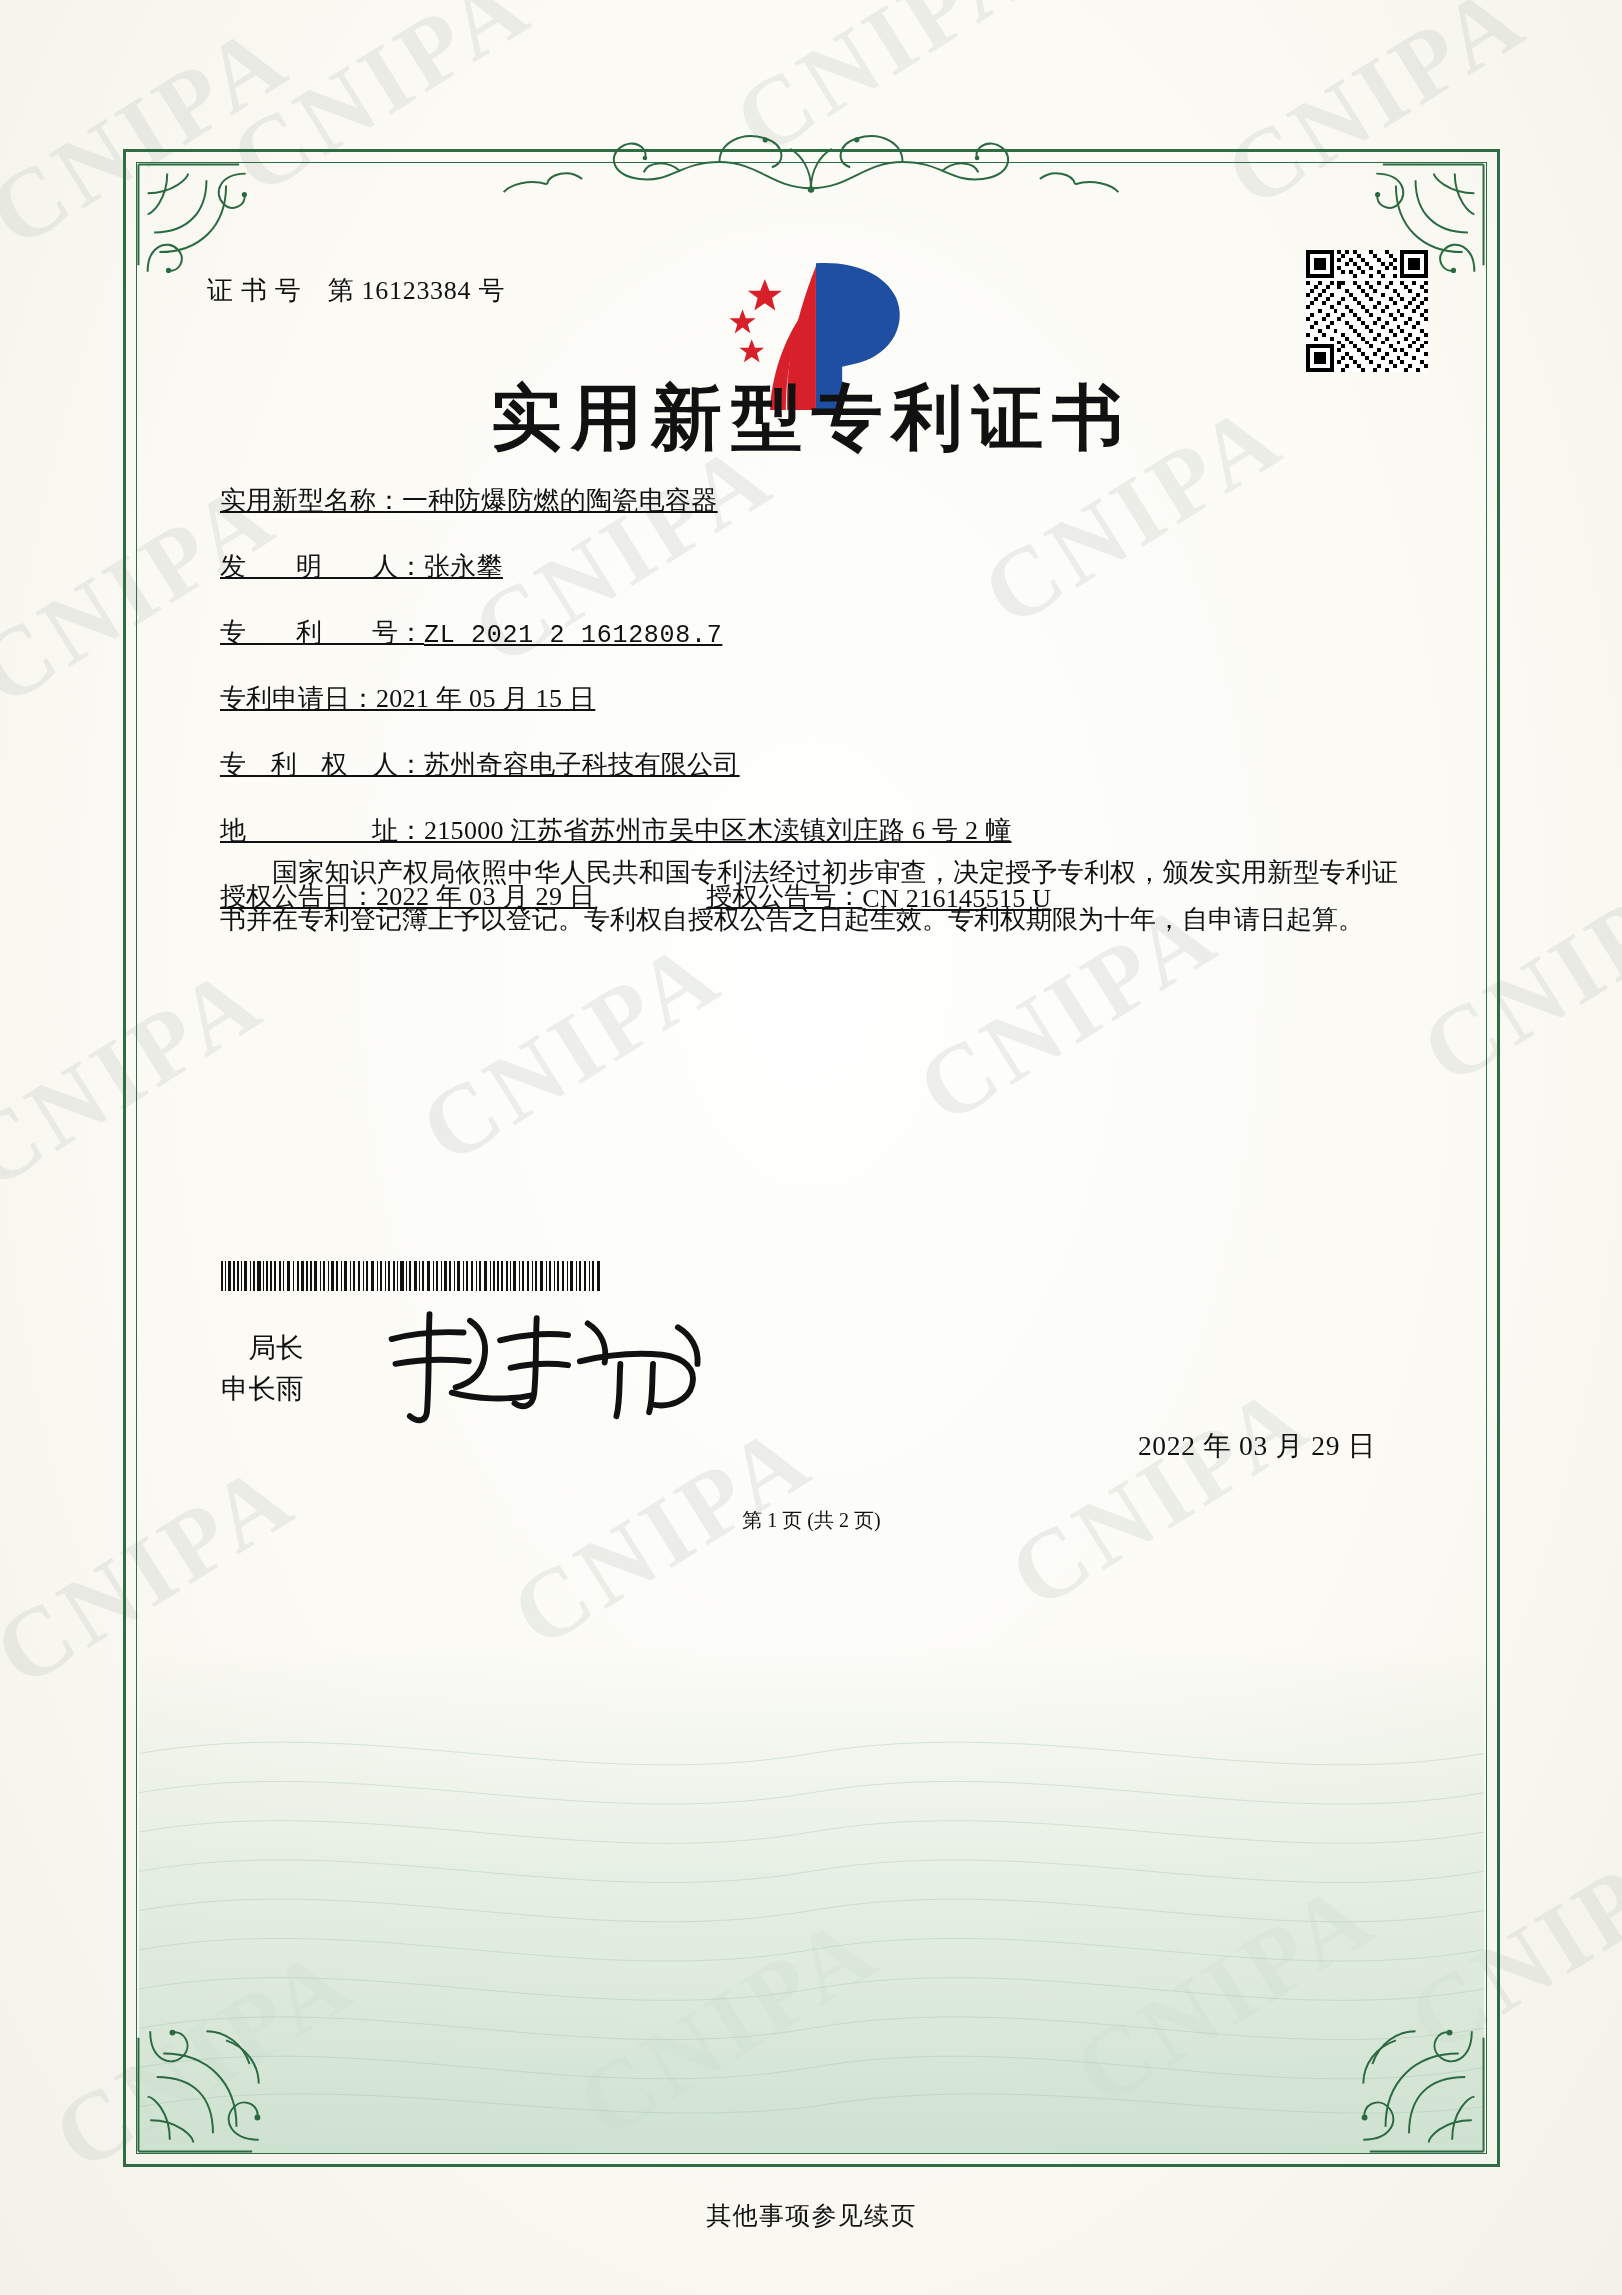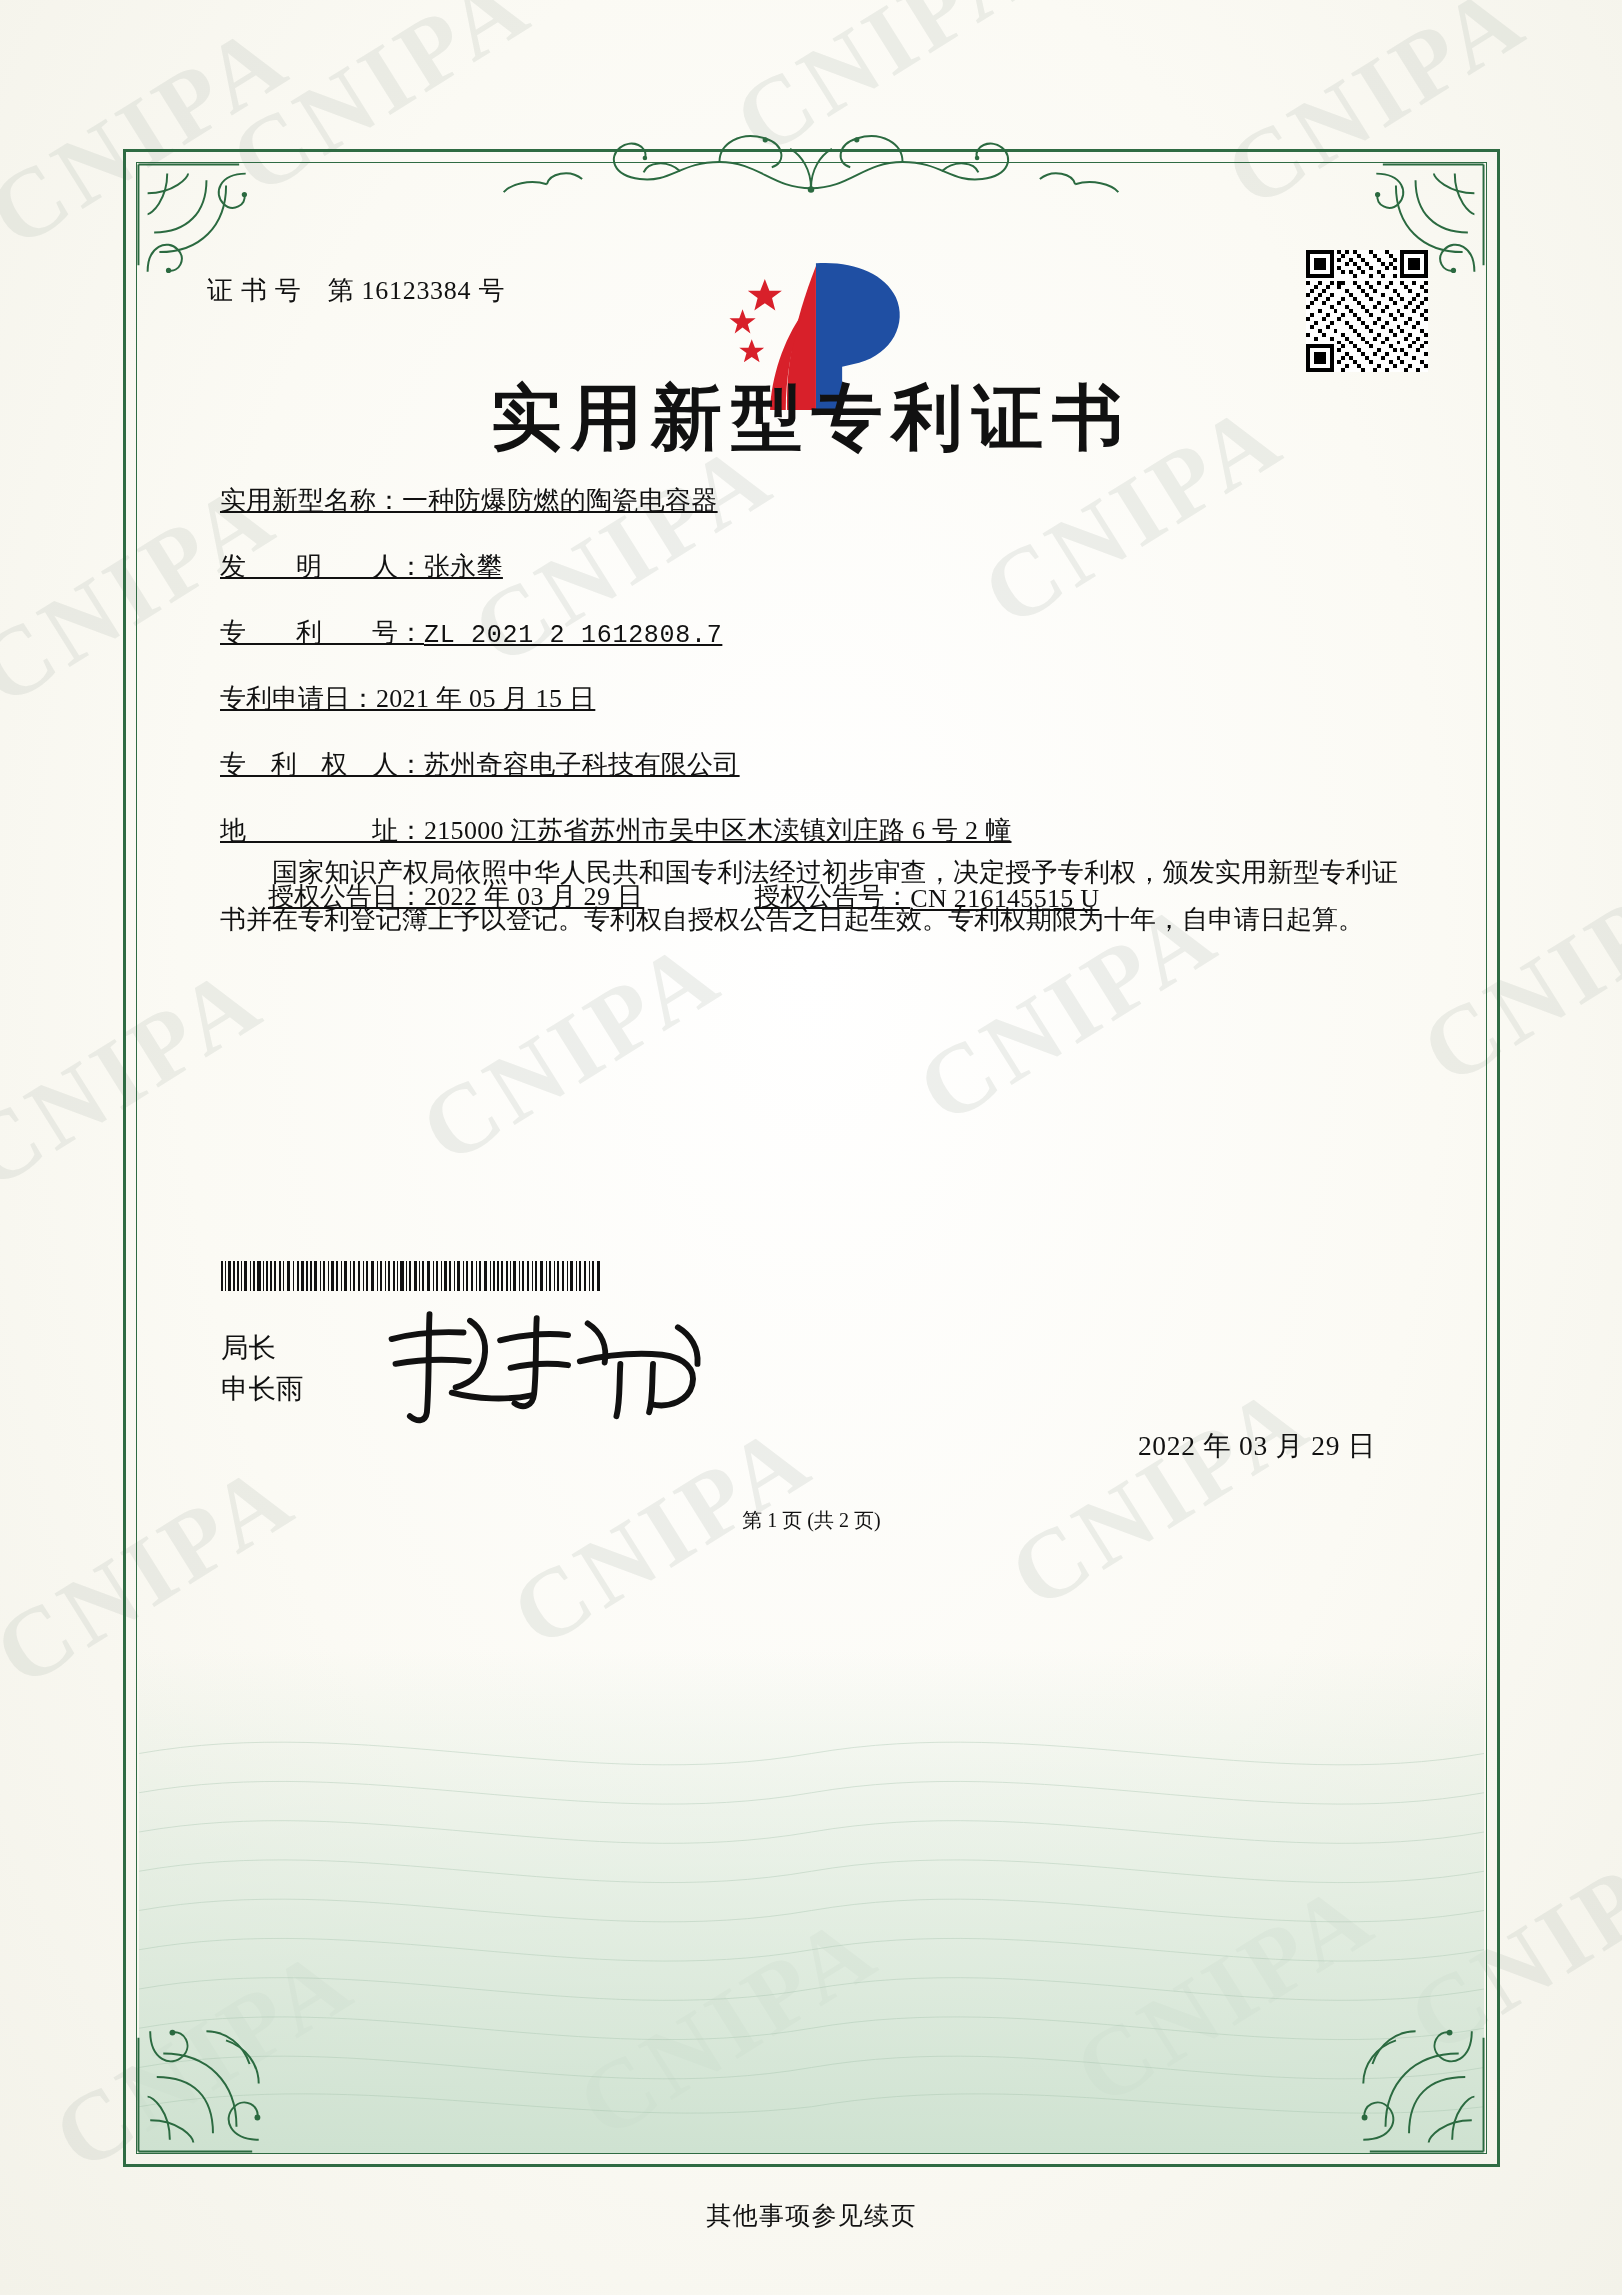--- a/index.html
+++ b/index.html
@@ -188,20 +188,21 @@
     width: 386px;
   }
 
   .sig-label {
     position: absolute;
     left: 98px;
     top: 1178px;
     font-size: 27.5px;
     line-height: 41px;
     color: #111;
+    text-align: right;
   }
 
   .signature {
     position: absolute;
     left: 249px;
     top: 1152px;
     width: 366px;
     height: 131px;
   }
 
@@ -665,21 +666,21 @@
         <span>：</span>
         <span class="field-value">苏州奇容电子科技有限公司</span>
       </div>
 
       <div class="field-row">
         <span class="field-label lbl-spread" style="width:178px">地址</span>
         <span>：</span>
         <span class="field-value">215000 江苏省苏州市吴中区木渎镇刘庄路 6 号 2 幢</span>
       </div>
 
-      <div class="field-row" style="margin-bottom:19.6px;margin-left:48px;">
+      <div class="field-row" style="margin-bottom:19.6px;">
         <span class="field-label lbl-plain">授权公告日</span>
         <span>：</span>
         <span class="field-value">2022 年 03 月 29 日</span>
         <span class="split-gap"></span>
         <span class="field-label lbl-plain">授权公告号</span>
         <span>：</span>
         <span class="field-value">CN 216145515 U</span>
       </div>
     </div>
 

